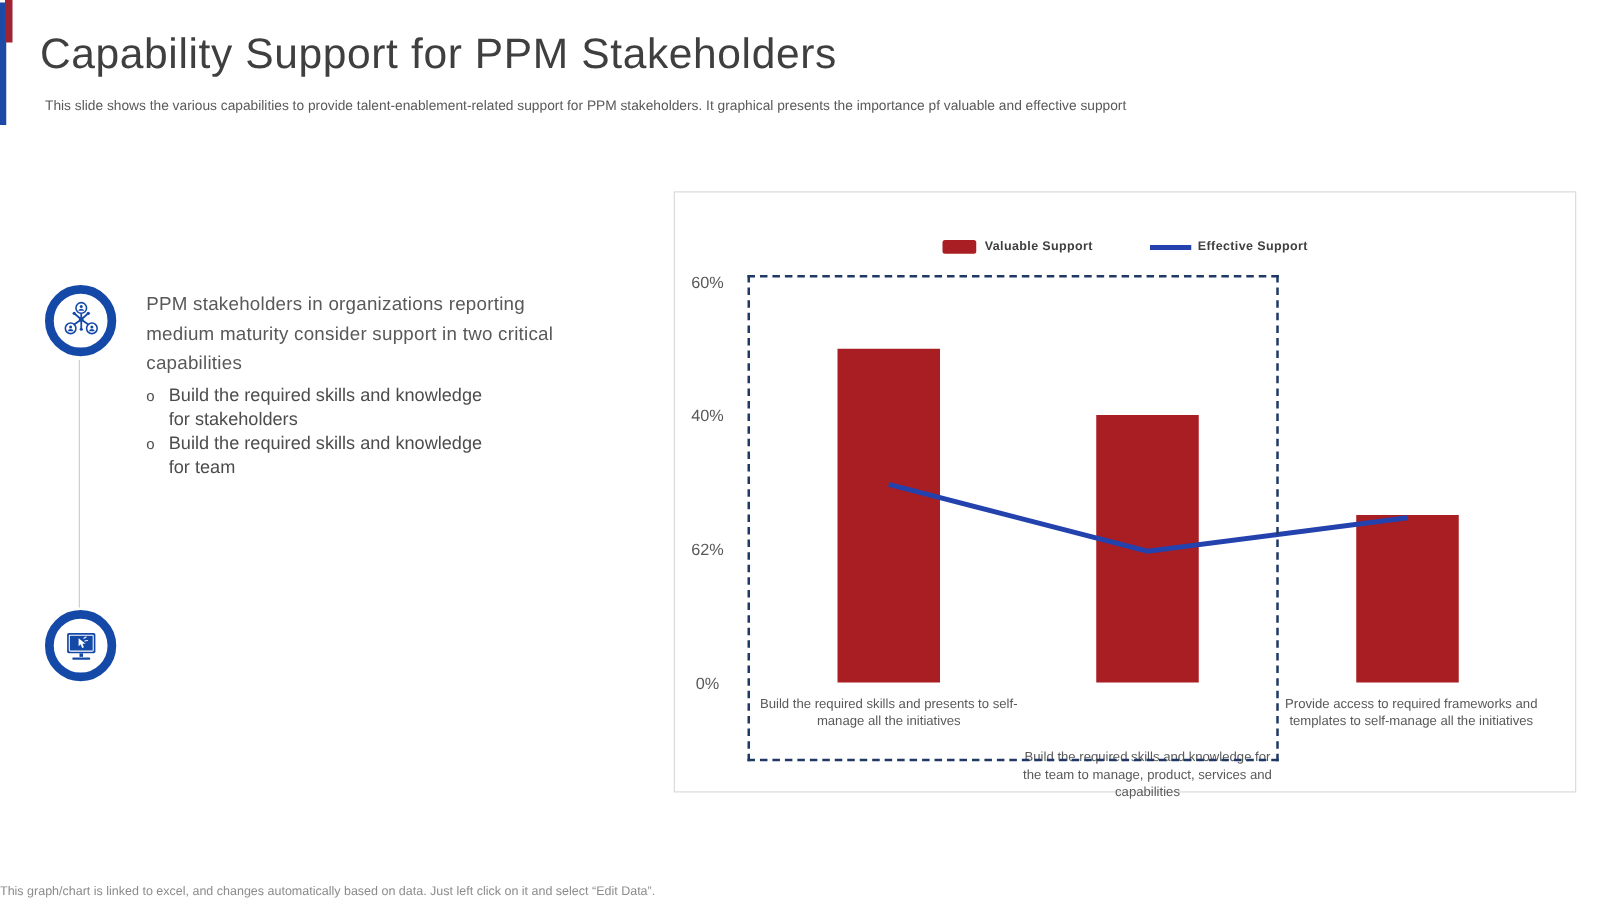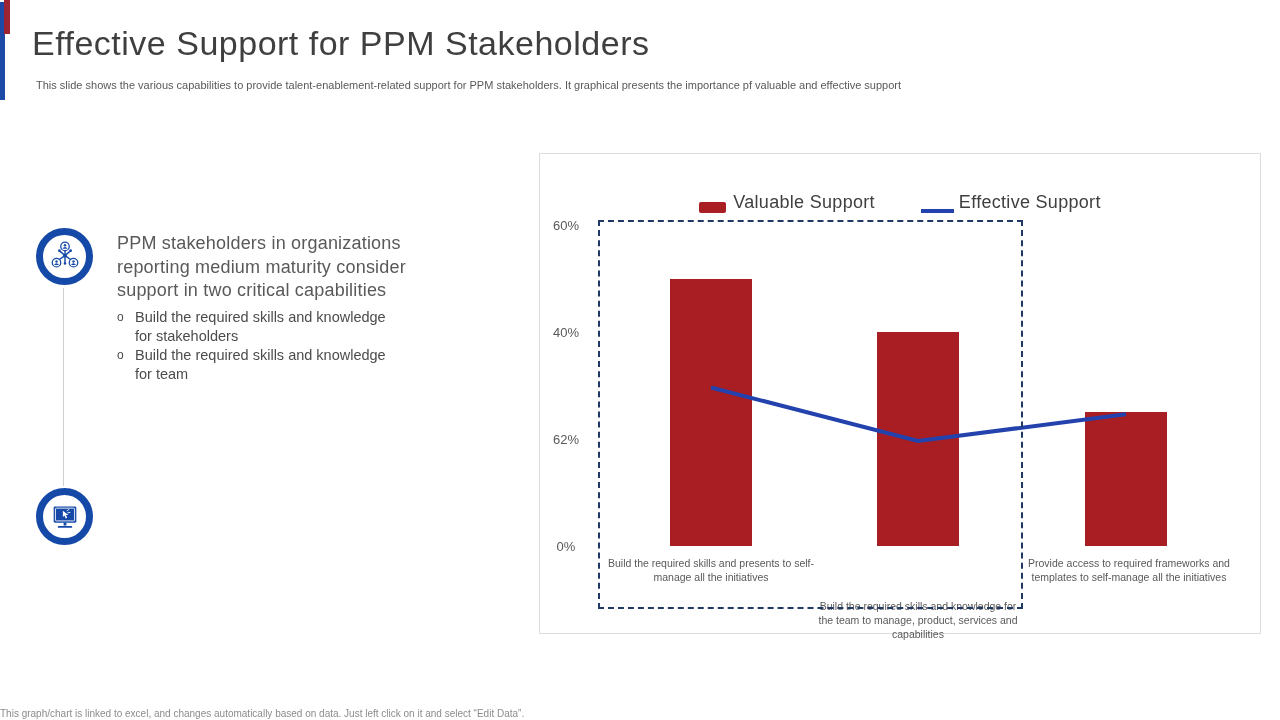--- a/index.html
+++ b/index.html
@@ -15,34 +15,34 @@
          letter-spacing:.5px;color:#3F3F3F;}
   .subtitle{position:absolute;left:36px;top:79px;right:30px;margin:0;font-size:11px;
             color:#595959;}
 
   
   .icon-circle{position:absolute;width:43px;height:43px;border:7px solid #1549A8;
                border-radius:50%;background:#fff;display:flex;align-items:center;justify-content:center;}
   .icon-1{left:36px;top:228px;}
   .icon-2{left:36px;top:488px;}
   .connector{position:absolute;left:63px;top:288px;width:1px;height:198px;background:#CFCFCF;}
-  .bullet-text{position:absolute;left:117px;margin:0;font-size:18px;line-height:23.5px;
+  .bullet-text{position:absolute;left:117px;margin:0;font-size:15px;line-height:23.5px;
                color:#595959;letter-spacing:.2px;}
   .bullet-text-1{top:232px;width:350px;}
   .bullet-text-2{top:489px;width:270px;}
   .sub-list{position:absolute;left:117px;top:308px;width:270px;margin:0;padding:0;list-style:none;}
   .sub-list li{display:flex;font-size:14.5px;line-height:19px;color:#4C4C4C;margin-bottom:0;}
   .sub-marker{width:18px;flex:0 0 18px;font-size:12px;color:#4C4C4C;}
 
   
   .chart-card{position:absolute;left:539px;top:153px;width:722px;height:481px;
               background:#fff;border:1px solid #DCDCDC;box-sizing:border-box;}
   .legend{position:absolute;left:0;top:38px;width:100%;display:flex;justify-content:center;
           align-items:center;gap:46px;}
-  .legend-item{display:flex;align-items:flex-end;font-size:18px;font-weight:normal;color:#3F3F3F;
+  .legend-item{display:flex;align-items:center;font-size:10px;font-weight:bold;color:#3F3F3F;
                letter-spacing:.3px;}
   .legend-swatch-bar{width:27px;height:11px;border-radius:2px;margin-right:7px;}
   .legend-swatch-line{width:33px;height:4px;margin-right:5px;}
   .sel-box{position:absolute;left:58px;top:66px;width:425px;height:389px;
            border:2px dashed #1F3864;box-sizing:border-box;pointer-events:none;z-index:5;}
   .bar{position:absolute;bottom:87px;}
   .line-svg{position:absolute;left:0;top:0;pointer-events:none;z-index:4;}
   .ytick{position:absolute;left:0;width:52px;text-align:center;font-size:13px;color:#595959;}
   .xlabel{position:absolute;width:214px;text-align:center;font-size:10.5px;line-height:14px;
           color:#595959;top:402px;}
@@ -52,21 +52,21 @@
                color:#8C8C8C;}
 </style>
 </head>
 <body>
 
 <div class="slide">
 
   <div class="accent-blue"></div>
   <div class="accent-red"></div>
 
-  <h1 class="title">Effective Support for PPM Stakeholders</h1>
+  <h1 class="title">Capability Support for PPM Stakeholders</h1>
   <p class="subtitle">This slide shows the various capabilities to provide talent-enablement-related support for PPM stakeholders. It graphical presents the importance pf valuable and effective support</p>
 
   <div class="icon-circle icon-1">
     <svg width="34" height="34" viewBox="0 0 48 48">
       <g stroke="#1549A8" stroke-width="2" fill="none">
         <line x1="24" y1="22" x2="24" y2="12"></line>
         <line x1="24" y1="22" x2="14" y2="29"></line>
         <line x1="24" y1="22" x2="34" y2="29"></line>
         <line x1="24" y1="22" x2="16" y2="15"></line>
         <line x1="24" y1="22" x2="32" y2="15"></line>

